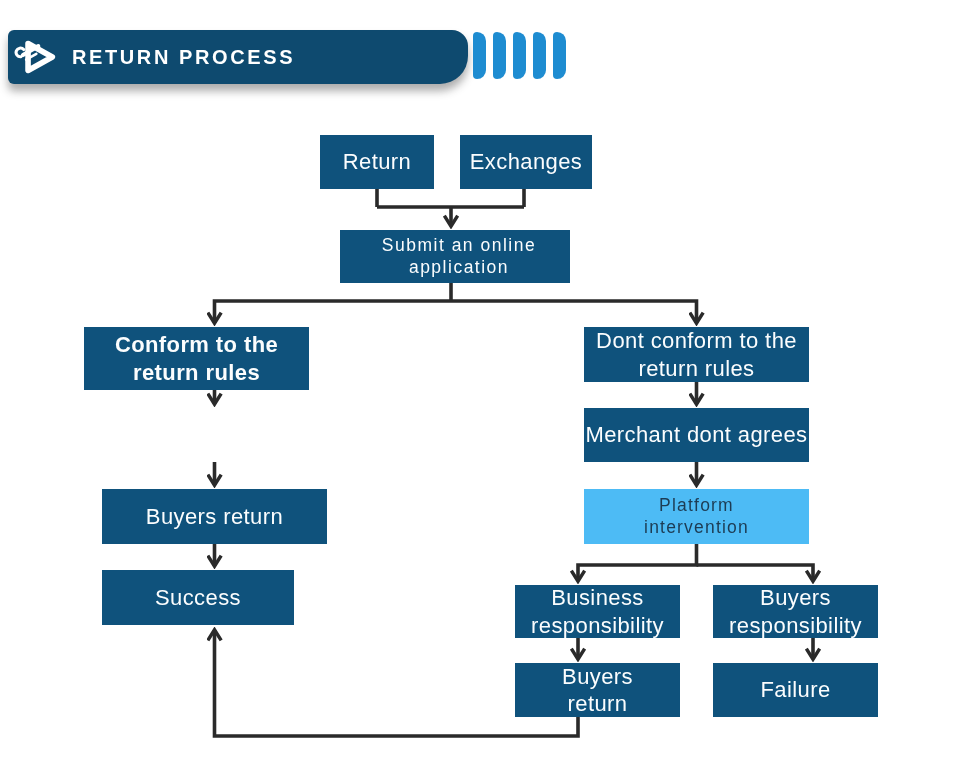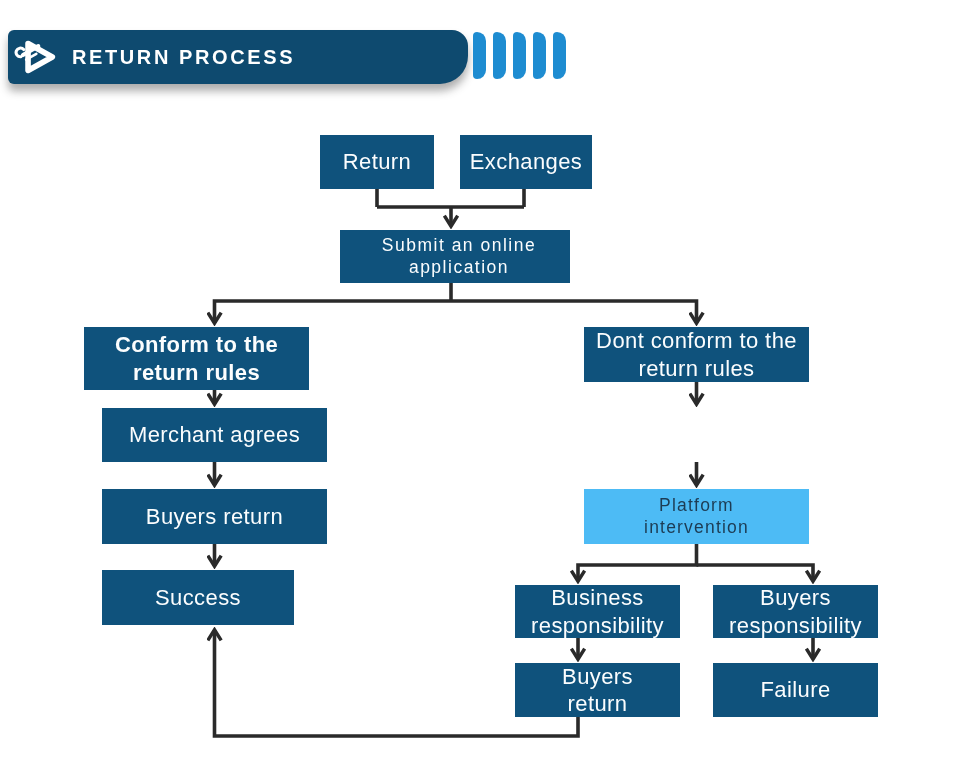--- a/index.html
+++ b/index.html
@@ -106,25 +106,25 @@
       <path d="M578 717 L578 736 L214.5 736 L214.5 630" marker-end="url(#arw)"></path>
     </g>
   </svg>
 
   <div class="node n-return">Return</div>
   <div class="node n-exchanges">Exchanges</div>
   <div class="node n-submit">Submit an online
 application</div>
   <div class="node n-conform">Conform to the
 return rules</div>
-  <div class="node n-merchant-agrees">Merchant agrees</div>
   <div class="node n-buyers-return-left">Buyers return</div>
   <div class="node n-success">Success</div>
   <div class="node n-dont-conform">Dont conform to the
 return rules</div>
+  <div class="node n-merchant-dont">Merchant dont agrees</div>
   <div class="node n-platform">Platform
 intervention</div>
   <div class="node n-biz-resp">Business
 responsibility</div>
   <div class="node n-buy-resp">Buyers
 responsibility</div>
   <div class="node n-buyers-return-right">Buyers
 return</div>
   <div class="node n-failure">Failure</div>
 

